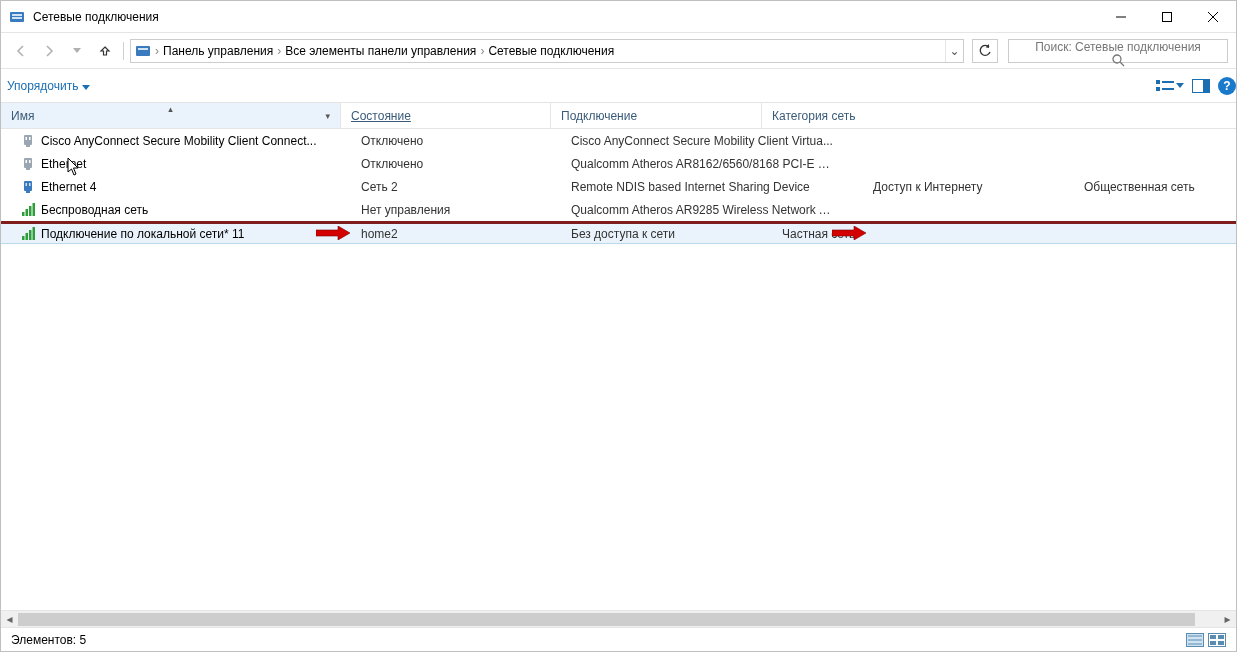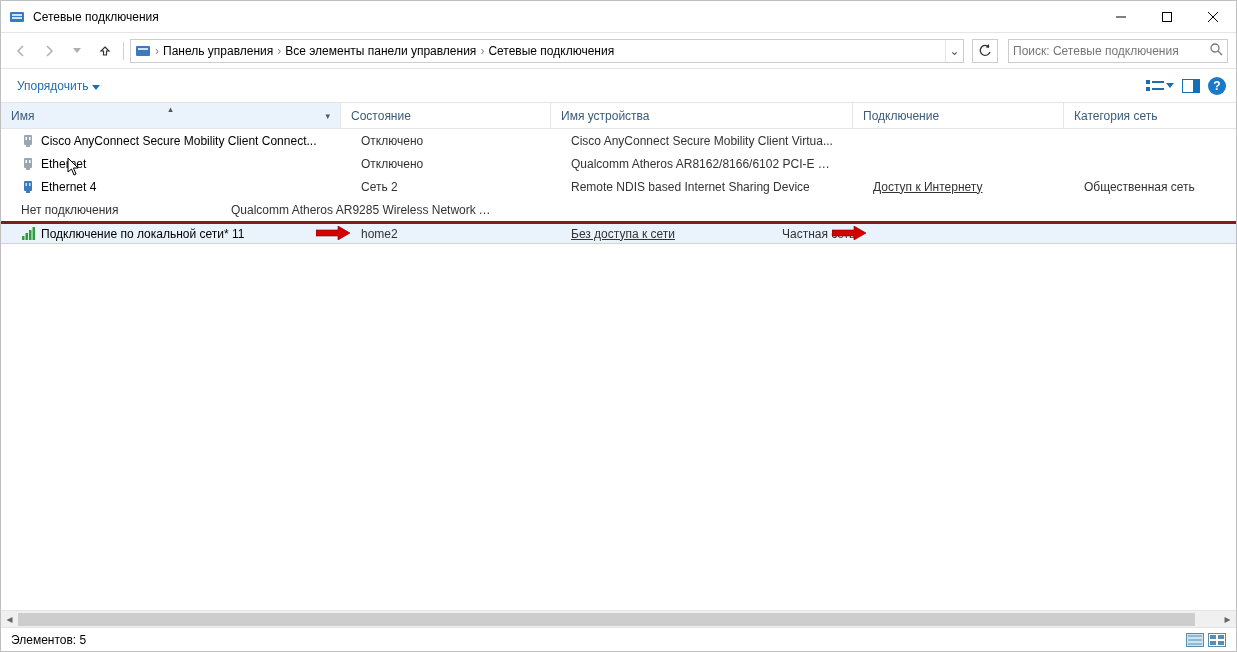--- a/index.html
+++ b/index.html
@@ -17,48 +17,48 @@
   .nav-btn { width:24px; height:24px; display:flex; align-items:center; justify-content:center; color:#888; }
   .nav-btn.enabled { color:#000; }
   .nav-sep { width:1px; height:18px; background:#d0d0d0; margin:0 2px; }
   .addressbar { flex:1; height:24px; border:1px solid #cccccc; display:flex; align-items:center; background:#fff; }
   .addr-icon { width:20px; height:20px; margin:0 2px; display:flex; align-items:center; justify-content:center; }
   .crumb { padding:0 4px; color:#000; white-space:nowrap; }
   .crumb-sep { color:#888; padding:0 0px; }
   .addr-tail { margin-left:auto; display:flex; align-items:center; }
   .addr-drop { width:18px; height:22px; display:flex; align-items:center; justify-content:center; color:#555; border-left:1px solid #e5e5e5;}
   .refresh { width:26px; height:24px; display:flex; align-items:center; justify-content:center; margin-left:4px; border:1px solid #cccccc; }
-  .searchbox { width:220px; height:24px; border:1px solid #cccccc; margin-left:6px; display:flex; align-items:center; padding:0 4px; color:#777; }
+  .searchbox { width:220px; height:24px; border:1px solid #cccccc; margin-left:6px; display:flex; align-items:center; padding:0 4px; color:#777;flex-direction:column; }
   .searchbox span.ph { flex:1; font-style:normal; color:#777; }
   
-  .toolbar { height:34px; display:flex; align-items:center; padding:0 10px; border-bottom:1px solid #e5e5e5; }
+  .toolbar { height:34px; display:flex; align-items:center; padding:0 0; border-bottom:1px solid #e5e5e5; }
   .organize { color:#1a6fb3; display:flex; align-items:center; gap:4px; padding:4px 6px; }
   .tool-right { margin-left:auto; display:flex; align-items:center; gap:8px; }
   .viewbtn { display:flex; align-items:center; gap:2px; color:#1a6fb3; }
   .help-circle { width:18px; height:18px; border-radius:50%; background:#1979ca; color:#fff; display:flex; align-items:center; justify-content:center; font-weight:bold; font-size:12px; }
   
   .headers { height:26px; display:flex; align-items:stretch; border-bottom:1px solid #e5e5e5; user-select:none; }
   .col { display:flex; align-items:center; padding:0 10px; color:#3a5b7a; border-right:1px solid #e5e5e5; position:relative; }
   .col.sorted { background:#eaf3fb; }
   .sort-caret { position:absolute; top:1px; left:50%; transform:translateX(-50%); font-size:9px; color:#555;}
   .col .drop { margin-left:auto; color:#555; font-size:9px; }
   .c-name   { width:340px; }
-  .c-state  { width:210px; }
+  .c-state  { width:210px;text-decoration:underline; }
   .c-devn   { width:302px; }
   .c-conn   { width:211px; }
   .c-cat    { flex:1; border-right:none; }
   
   .list { flex:1; overflow:hidden; position:relative; }
   .row { height:23px; display:flex; align-items:center; }
   .row.selected { background:#eaf3fb; border-top:3px solid #7f1d1d; border-bottom:1px solid #bcd6ea; }
   .cell { padding:0 20px; white-space:nowrap; overflow:hidden; text-overflow:ellipsis; color:#333; }
   .cell.name { width:340px; display:flex; align-items:center; gap:6px; color:#000;}
   .cell.state { width:210px; }
   .cell.devn  { width:302px; }
-  .cell.conn  { width:211px;text-decoration:underline; }
+  .cell.conn  { width:211px; }
   .cell.cat   { flex:1; }
   .net-icon { width:14px; height:14px; flex:0 0 14px; }
   
   .arrow { position:absolute; width:34px; height:14px; }
   .arrow svg { width:100%; height:100%; }
   
   .cursor { position:absolute; left:66px; top:130px; width:14px; height:20px; pointer-events:none;}
   
   .hscroll { height:17px; border-top:1px solid #e5e5e5; background:#f0f0f0; display:flex; align-items:center; }
   .hs-btn { width:17px; height:15px; background:#f0f0f0; display:flex; align-items:center; justify-content:center; color:#666;}
@@ -194,23 +194,20 @@
 
   <div class="headers">
     <div class="col c-name sorted">
       <span class="sort-caret">▴</span>
       <span>Имя</span>
       <span class="drop">▾</span>
     </div>
     <div class="col c-state">
         <span>Состояние</span>
       </div>
-    <div class="col c-devn">
-        <span>Имя устройства</span>
-      </div>
     <div class="col c-conn">
         <span>Подключение</span>
       </div>
     <div class="col c-cat">
         <span>Категория сеть</span>
       </div>
   </div>
 
   <div class="list" id="list">
 
@@ -233,41 +230,50 @@
         <div class="cell name">
           <span class="net-icon"><svg viewBox="0 0 14 14">
               <rect x="3" y="1" width="8" height="10" rx="1" fill="#9aa7b3"></rect>
               <rect x="5" y="11" width="4" height="2" fill="#9aa7b3"></rect>
               <rect x="4.5" y="3" width="1.5" height="3" fill="#fff"></rect>
               <rect x="8" y="3" width="1.5" height="3" fill="#fff"></rect>
             </svg></span>
           <span>Ethernet</span>
         </div>
         <div class="cell state">Отключено</div>
-        <div class="cell devn">Qualcomm Atheros AR8162/8166/6102 PCI-E Fa...</div>
+        <div class="cell devn">Qualcomm Atheros AR8162/6560/8168 PCI-E Fa...</div>
         <div class="cell conn"></div>
         <div class="cell cat"></div>
       </div>
       <div class="row">
         <div class="cell name">
           <span class="net-icon"><svg viewBox="0 0 14 14">
               <rect x="3" y="1" width="8" height="10" rx="1" fill="#3a7bbf"></rect>
               <rect x="5" y="11" width="4" height="2" fill="#3a7bbf"></rect>
               <rect x="4.5" y="3" width="1.5" height="3" fill="#cfe3f5"></rect>
               <rect x="8" y="3" width="1.5" height="3" fill="#cfe3f5"></rect>
             </svg></span>
           <span>Ethernet 4</span>
         </div>
         <div class="cell state">Сеть 2</div>
         <div class="cell devn">Remote NDIS based Internet Sharing Device</div>
         <div class="cell conn">Доступ к Интернету</div>
         <div class="cell cat">Общественная сеть</div>
       </div>
       <div class="row">
-        <div class="cell state">Нет подключения</div>
+        <div class="cell name">
+          <span class="net-icon"><svg viewBox="0 0 14 14">
+              <rect x="1" y="9" width="2.5" height="4" fill="#2e9e3a"></rect>
+              <rect x="4.5" y="6" width="2.5" height="7" fill="#2e9e3a"></rect>
+              <rect x="8" y="3" width="2.5" height="10" fill="#2e9e3a"></rect>
+              <rect x="11.5" y="0" width="2.5" height="13" fill="#2e9e3a"></rect>
+            </svg></span>
+          <span>Беспроводная сеть</span>
+        </div>
+        <div class="cell state">Нет управления</div>
         <div class="cell devn">Qualcomm Atheros AR9285 Wireless Network A...</div>
         <div class="cell conn"></div>
         <div class="cell cat"></div>
       </div>
       <div class="row selected">
         <div class="cell name">
           <span class="net-icon"><svg viewBox="0 0 14 14">
               <rect x="1" y="9" width="2.5" height="4" fill="#2e9e3a"></rect>
               <rect x="4.5" y="6" width="2.5" height="7" fill="#2e9e3a"></rect>
               <rect x="8" y="3" width="2.5" height="10" fill="#2e9e3a"></rect>

